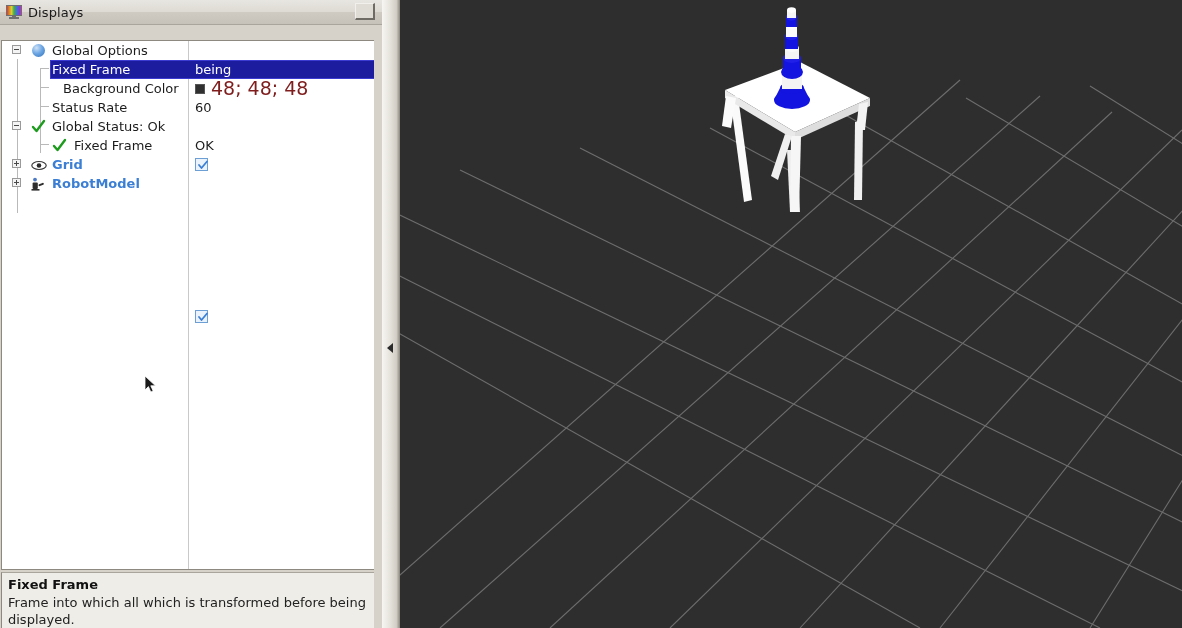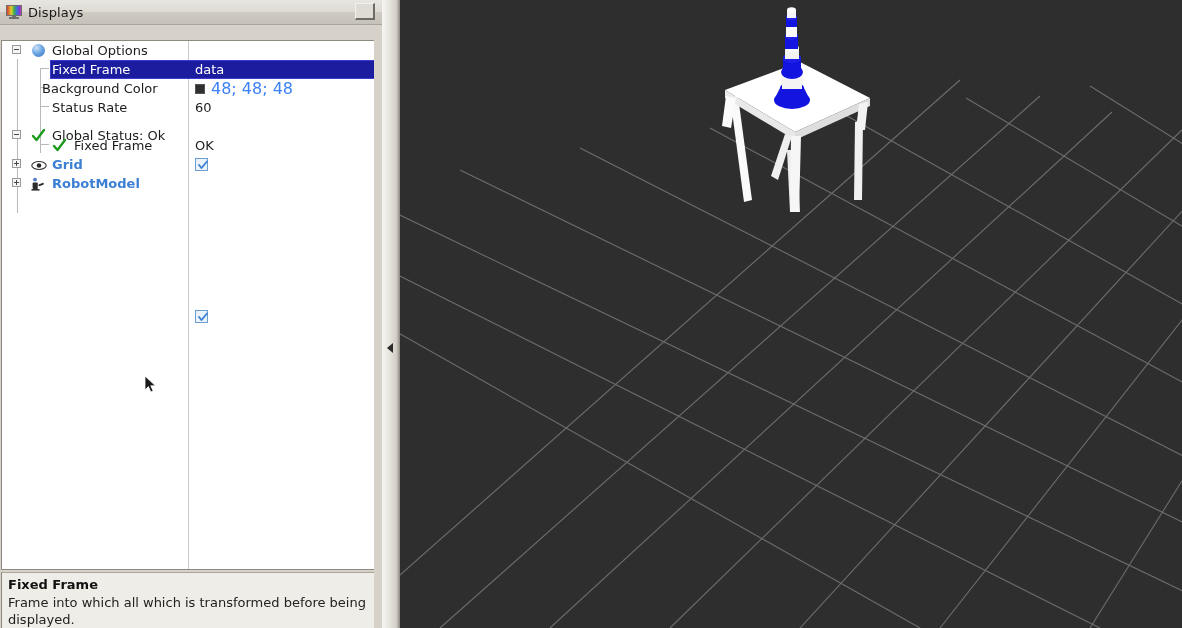--- a/index.html
+++ b/index.html
@@ -191,22 +191,22 @@
     position: absolute;
     left: 193px; top: 5px;
     width: 10px; height: 10px;
     background: #303030;
     border: 1px solid #555;
     box-sizing: border-box;
   }
   .swatch-value {
     position: absolute;
     left: 209px; top: 1px;
-    font-size: 16px; line-height: 17px;
-    color: #3b82f6;
+    font-size: 19px; line-height: 17px;
+    color: #7f1d1d;
   }
 
   
   #help-panel {
     flex: 0 0 56px;
     background: #efede8;
     border-top: 1px solid #a9a49c;
     margin: 2px 8px 0 1px;
     border-left: 1px solid #8d8880;
     padding: 4px 6px 0 6px;
@@ -291,35 +291,35 @@
       <div class="guide-h" style="left:38px; top:103px; width:9px;"></div>
 
       <div class="tree-row" style="position:absolute; left:0; top:0; width:100%;">
         <span class="expander" style="left:10px; top:4px;"></span>
         <span class="ic ic-globe" style="left:30px;"></span>
         <span class="row-label" style="left:50px;">Global Options</span>
       </div>
 
       <div class="tree-row selected" style="position:absolute; left:48px; top:19px; width:326px;">
         <span class="row-label" style="left:2px;">Fixed Frame</span>
-        <span class="row-value" style="left:145px;">data</span>
+        <span class="row-value" style="left:145px;">being</span>
       </div>
 
       <div class="tree-row" style="position:absolute; left:0; top:38px; width:100%;">
-        <span class="row-label" style="left:40px;">Background Color</span>
+        <span class="row-label" style="left:61px;">Background Color</span>
         <span class="swatch" style="background: rgb(48, 48, 48);"></span>
         <span class="swatch-value">48; 48; 48</span>
       </div>
 
       <div class="tree-row" style="position:absolute; left:0; top:57px; width:100%;">
         <span class="row-label" style="left:50px;">Status Rate</span>
         <span class="row-value">60</span>
       </div>
 
-      <div class="tree-row" style="position:absolute; left:0; top:85px; width:100%;text-align:right;">
+      <div class="tree-row" style="position:absolute; left:0; top:76px; width:100%;text-align:right;">
         <span class="expander" style="left:10px; top:4px;"></span>
         <span class="ic ic-check" style="left:29px; top:2px;">
           <svg width="15" height="15" viewBox="0 0 15 15">
               <path d="M2 8 L5.5 12 L13 2" stroke="#1d9b1d" stroke-width="2.4" fill="none" stroke-linecap="round" stroke-linejoin="round"></path>
             </svg>
         </span>
         <span class="row-label" style="left:50px;">Global Status: Ok</span>
       </div>
 
       <div class="tree-row" style="position:absolute; left:0; top:95px; width:100%;">

